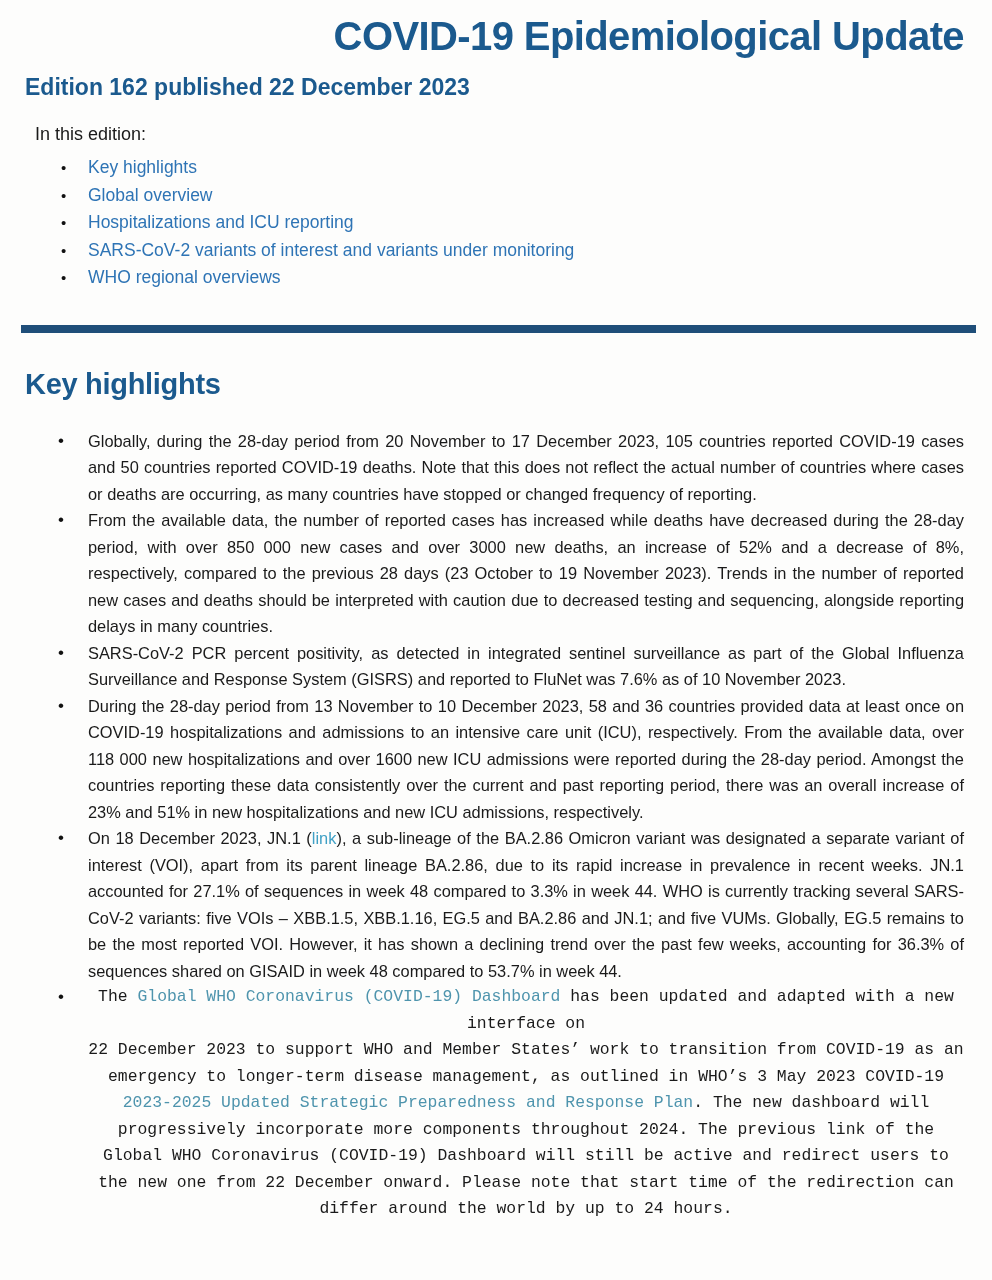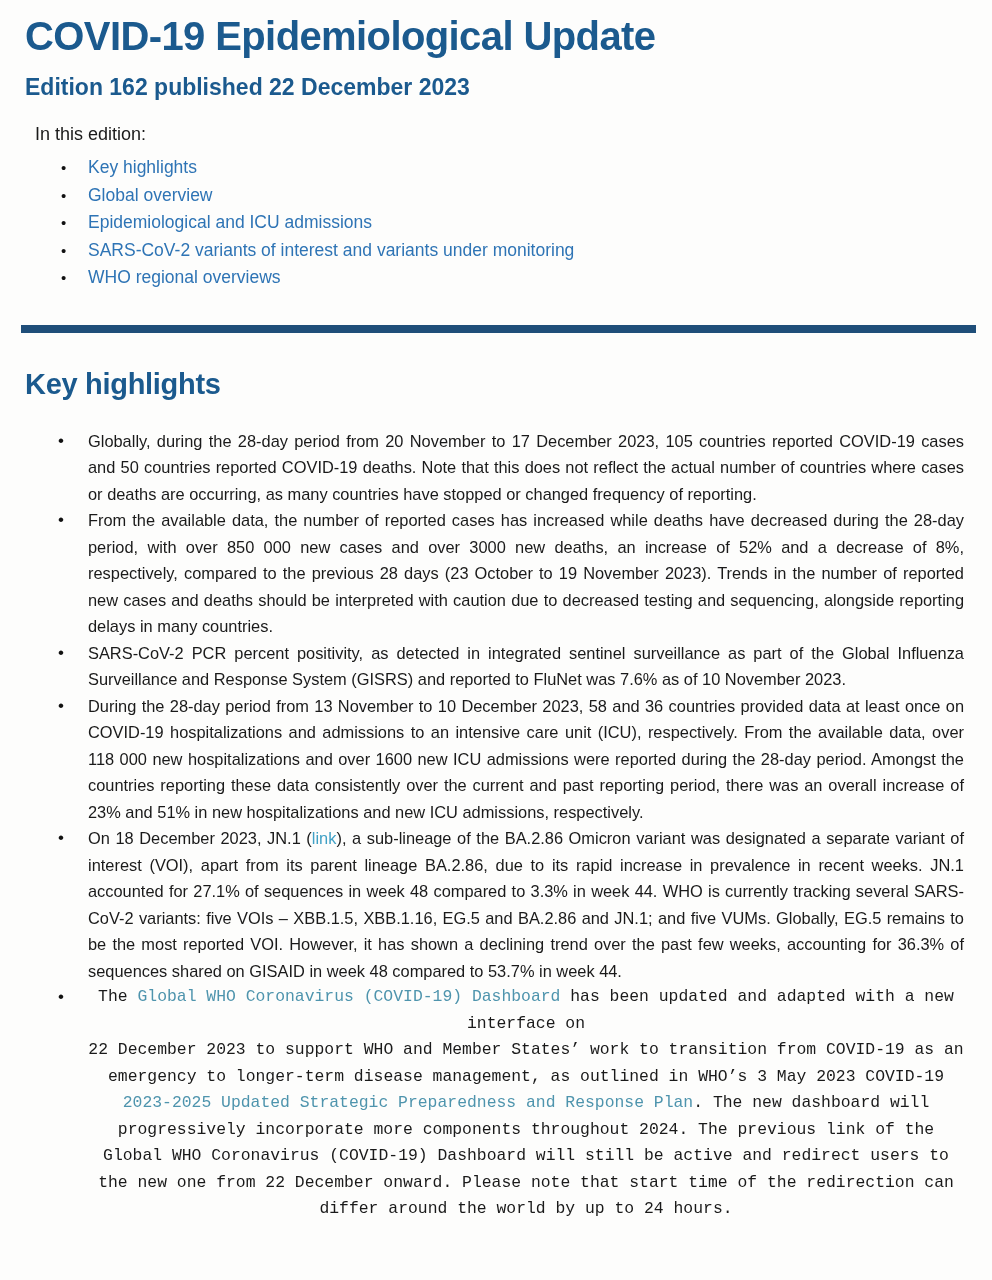--- a/index.html
+++ b/index.html
@@ -12,20 +12,21 @@
     overflow: hidden;
   }
   .page { padding: 14px 28px 0 25px; }
 
   h1.doc-title {
     margin: 0;
     font-size: 40px;
     font-weight: bold;
     letter-spacing: -0.6px;
     color: var(--accent_blue, #1b5a8e);
+    text-align: right;
   }
   .edition {
     margin: 15px 0 0;
     font-size: 23px;
     font-weight: bold;
     color: var(--accent_blue, #1b5a8e);
   }
   .intro {
     margin: 23px 10px 0;
     font-size: 18px;
@@ -91,21 +92,21 @@
       <li class="toc-item">
         <span class="dot">•</span>
         <span class="toc-link">Key highlights</span>
       </li>
       <li class="toc-item">
         <span class="dot">•</span>
         <span class="toc-link">Global overview</span>
       </li>
       <li class="toc-item">
         <span class="dot">•</span>
-        <span class="toc-link">Epidemiological and ICU admissions</span>
+        <span class="toc-link">Hospitalizations and ICU reporting</span>
       </li>
       <li class="toc-item">
         <span class="dot">•</span>
         <span class="toc-link">SARS-CoV-2 variants of interest and variants under monitoring</span>
       </li>
       <li class="toc-item">
         <span class="dot">•</span>
         <span class="toc-link">WHO regional overviews</span>
       </li>
     </ul>

